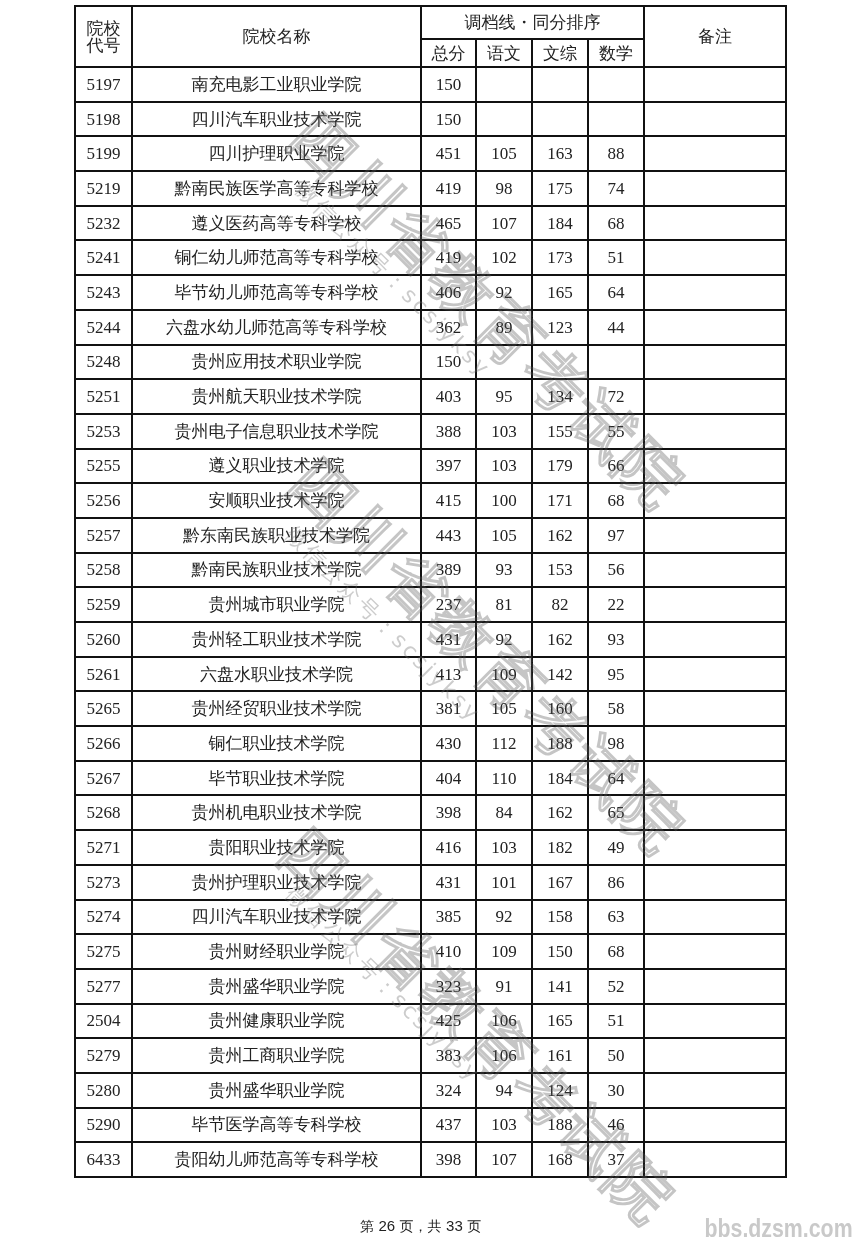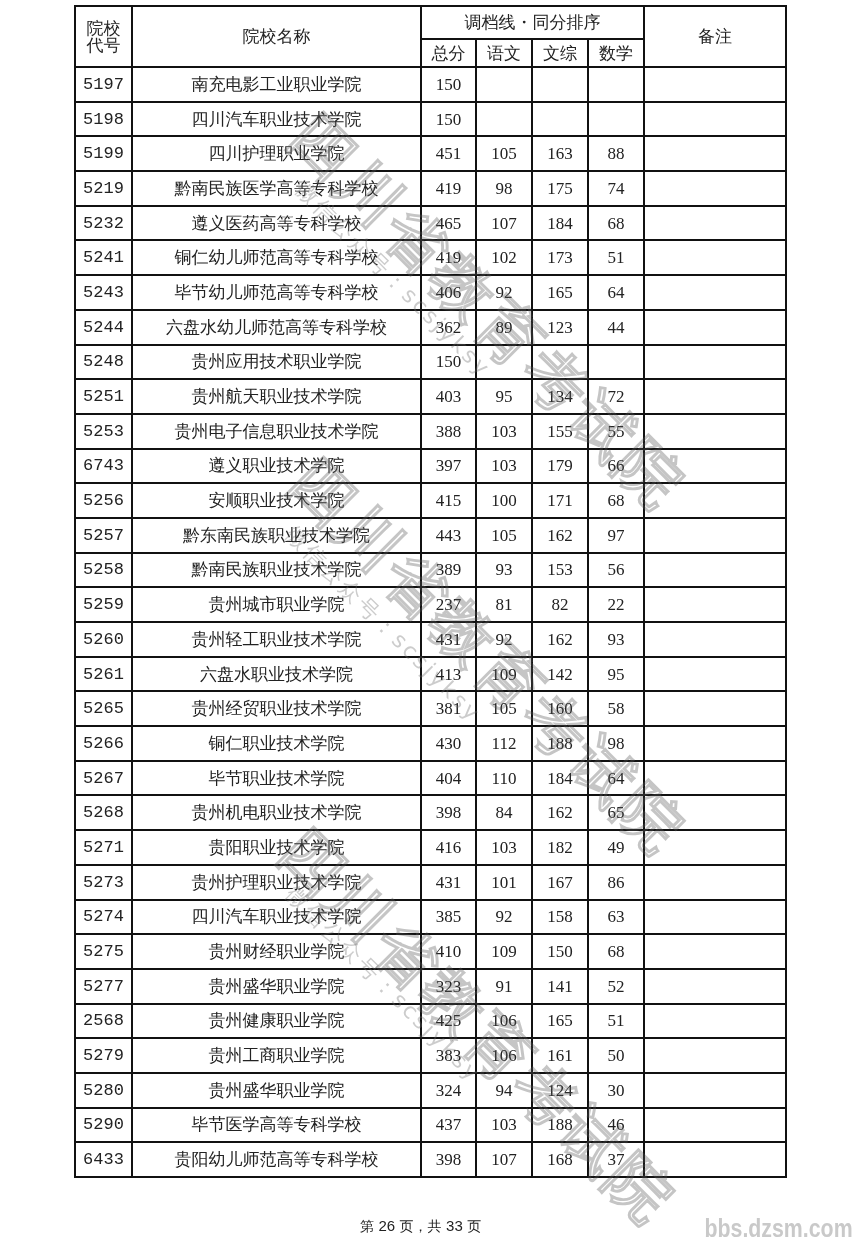--- a/index.html
+++ b/index.html
@@ -5,21 +5,21 @@
   html, body { margin:0; padding:0; background:#ffffff; }
   body { width:863px; height:1252px; position:relative; overflow:hidden;
          font-family:"DejaVu Serif","Liberation Serif",serif; color:#222; }
   .page { position:absolute; left:0; top:0; width:863px; height:1252px; }
   table.grid { position:absolute; left:74px; top:5px; border-collapse:collapse;
                table-layout:fixed; width:711px; }
   table.grid td, table.grid th { border:2px solid #111; padding:0; text-align:center;
                font-weight:normal; font-size:17px; line-height:1; overflow:hidden; white-space:nowrap; }
   th.code-head { text-align:left; padding-left:6px; font-size:17px; line-height:22px; }
   tr.data-row td { height:32.7px; }
-  td.code { text-align:left; padding-left:7px; font-family:Liberation Mono, monospace; font-size:18px; }
+  td.code { text-align:left; padding-left:7px; font-family:Liberation Serif, serif; font-size:18px; }
   td.num { font-family:"Liberation Serif",serif; font-size:18px; }
   td.name { font-size:17px;margin-top:24px; }
   .sub-head th { height:26px; font-size:17px; }
   .group-head { height:33px;margin-left:34px; }
   .watermark { position:absolute; pointer-events:none; color:rgba(120,120,120,0.22);
                font-family:"DejaVu Sans",sans-serif; font-weight:bold; white-space:nowrap;
                transform-origin:left top; }
   .wm-big { font-size:62px; letter-spacing:4px; -webkit-text-stroke:1px rgba(90,90,90,0.35); color:transparent; }
   .wm-small { font-size:22px; letter-spacing:3px; color:rgba(110,110,110,0.35); font-weight:normal; }
   .footer { position:absolute; top:1217px; left:360px; font-size:14px; color:#222;
@@ -154,21 +154,21 @@
         <tr class="data-row">
           <td class="code">5253</td>
           <td class="name">贵州电子信息职业技术学院</td>
           <td class="num">388</td>
           <td class="num">103</td>
           <td class="num">155</td>
           <td class="num">55</td>
           <td class="num"></td>
         </tr>
         <tr class="data-row">
-          <td class="code">6743</td>
+          <td class="code">5255</td>
           <td class="name">遵义职业技术学院</td>
           <td class="num">397</td>
           <td class="num">103</td>
           <td class="num">179</td>
           <td class="num">66</td>
           <td class="num"></td>
         </tr>
         <tr class="data-row">
           <td class="code">5256</td>
           <td class="name">安顺职业技术学院</td>
@@ -298,21 +298,21 @@
         <tr class="data-row">
           <td class="code">5277</td>
           <td class="name">贵州盛华职业学院</td>
           <td class="num">323</td>
           <td class="num">91</td>
           <td class="num">141</td>
           <td class="num">52</td>
           <td class="num"></td>
         </tr>
         <tr class="data-row">
-          <td class="code">2568</td>
+          <td class="code">2504</td>
           <td class="name">贵州健康职业学院</td>
           <td class="num">425</td>
           <td class="num">106</td>
           <td class="num">165</td>
           <td class="num">51</td>
           <td class="num"></td>
         </tr>
         <tr class="data-row">
           <td class="code">5279</td>
           <td class="name">贵州工商职业学院</td>

